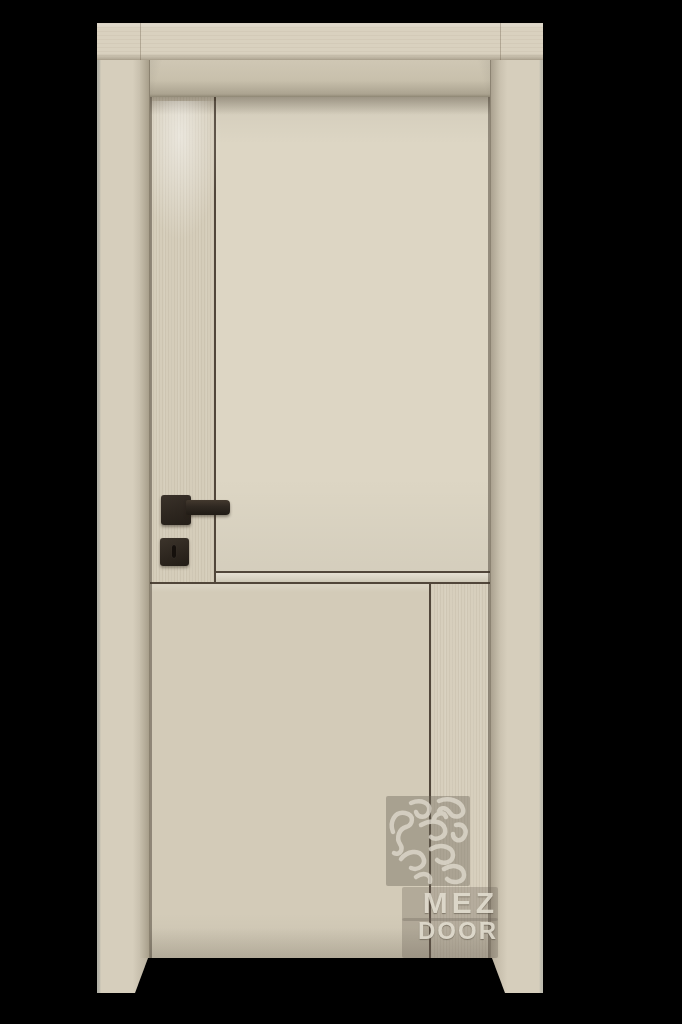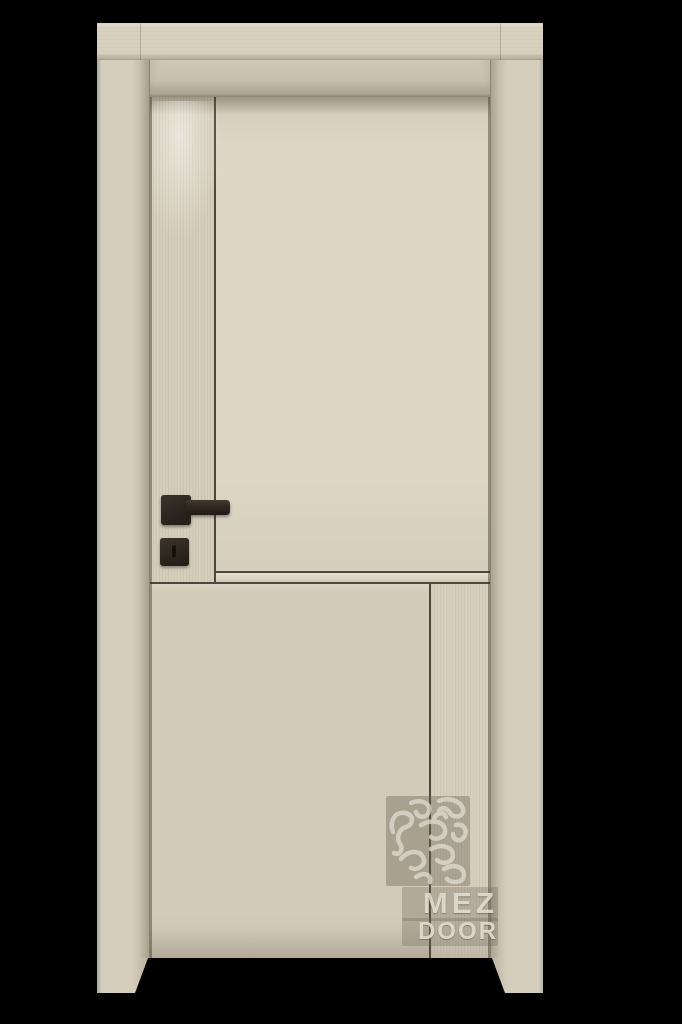--- a/index.html
+++ b/index.html
@@ -117,21 +117,21 @@
     position:absolute;left:0;top:0;width:84px;height:90px;
     background:rgba(108,101,88,0.45);border-radius:2px;
   }
   .wm-pattern svg{display:block;}
   .wm-text{
     position:absolute;left:-6px;width:96px;text-align:right;
     font-weight:bold;color:#ddd8cb;text-shadow:0 1px 1px rgba(88,80,66,0.6);
     background:rgba(108,101,88,0.35);border-radius:2px;line-height:1;margin-left:22px;
   }
   .wm-mez{top:91px;font-size:30px;letter-spacing:4px;padding:1px 0 3px;}
-  .wm-door{top:122px;font-size:24px;letter-spacing:2px;padding:1px 0 3px;}
+  .wm-door{top:122px;font-size:24px;letter-spacing:2px;padding:1px 0 15px;}
 </style>
 </head>
 <body>
 
 <div class="stage">
 
   <div>
     <div class="casing casing-left grain-v"></div>
     <div class="casing casing-right grain-v"></div>
     <div class="casing casing-head"></div>

